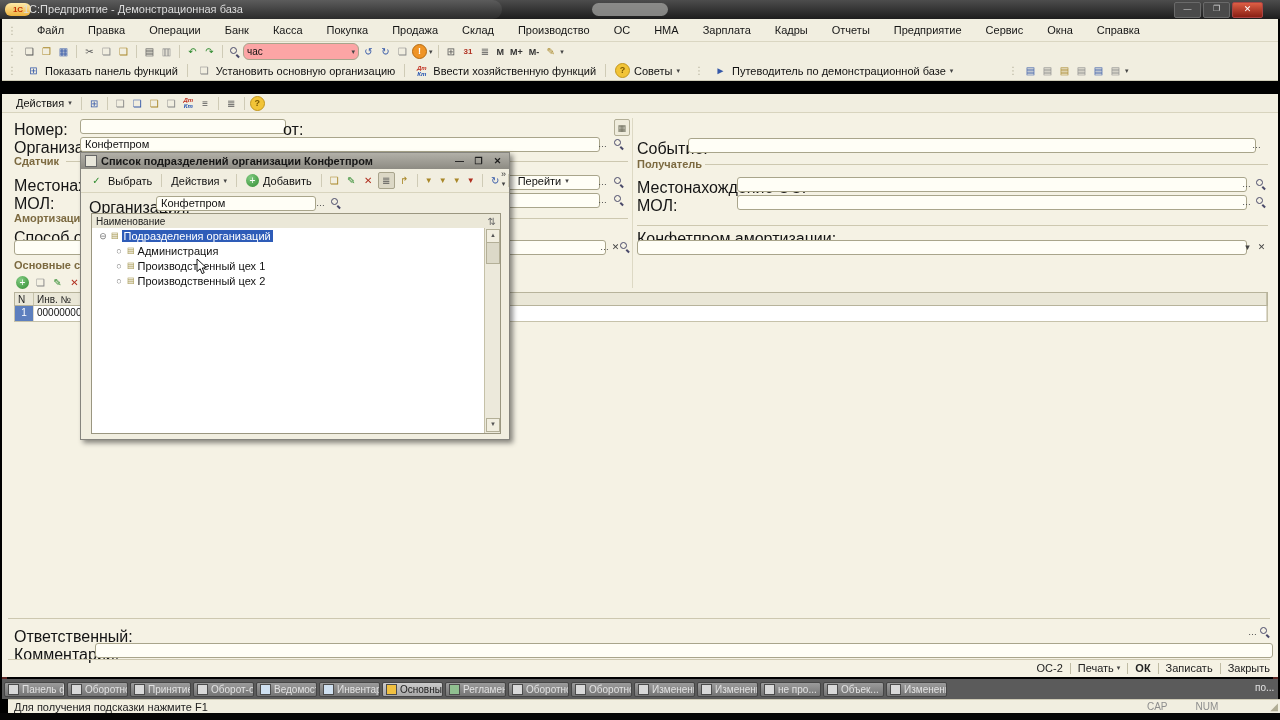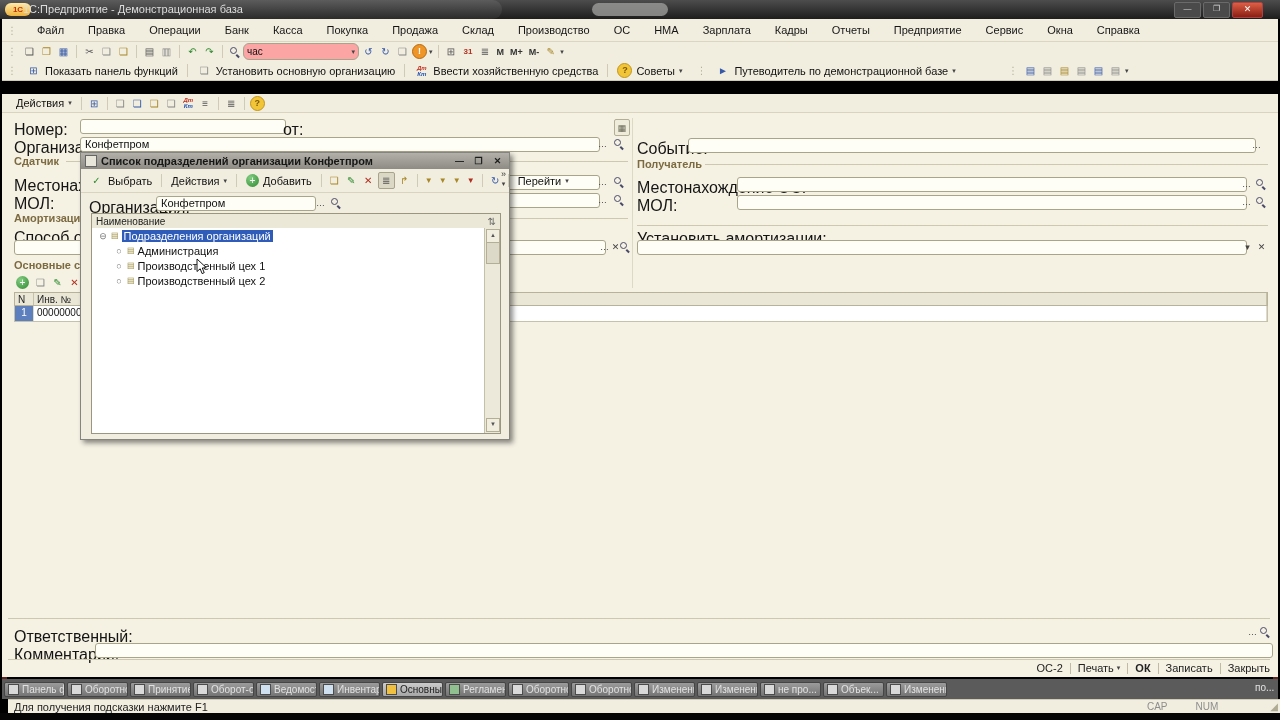--- a/index.html
+++ b/index.html
@@ -185,21 +185,21 @@
     <span class="tbtn">
       <span class="ic c-gray">❏</span>
       <span>Установить основную организацию</span>
     </span>
     <span class="sep"></span>
     <span class="tbtn">
       <span class="dtkt">
           <i class="d">Дт</i>
           <i class="k">Кт</i>
         </span>
-      <span>Ввести хозяйственную средства</span>
+      <span>Ввести хозяйственную функций</span>
     </span>
     <span class="sep"></span>
     <span class="tbtn">
       <span class="ichelp">?</span>
       <span>Советы</span>
       <span class="dd">▾</span>
     </span>
     <span class="grip" style="margin-left:8px">⋮</span>
     <span class="tbtn">
       <span class="ic c-blue">►</span>
@@ -314,21 +314,21 @@
   <div class="fld" style="left:737px;top:177px;width:500px"></div>
   <span class="sb" style="left:1240px;top:177px">…</span>
   <span class="mg" style="position:absolute;left:1254px;top:177px"></span>
 
   <span class="lb" style="left:637px;top:197px">МОЛ:</span>
   <div class="fld" style="left:737px;top:195px;width:500px"></div>
   <span class="sb" style="left:1240px;top:195px">…</span>
   <span class="mg" style="position:absolute;left:1254px;top:195px"></span>
 
   <div class="rule" style="left:637px;top:225px;width:631px"></div>
-  <span class="lb" style="left:637px;top:230px">Установить амортизации:</span>
+  <span class="lb" style="left:637px;top:230px">Конфетпром амортизации:</span>
   <div class="fld" style="left:637px;top:240px;width:600px"></div>
   <span class="sb" style="left:1241px;top:240px">▾</span>
   <span class="sb" style="left:1255px;top:240px">✕</span>
 
   <div class="rule" style="left:8px;top:618px;width:1262px"></div>
   <span class="lb" style="left:14px;top:628px">Ответственный:</span>
   <span class="sb" style="left:1246px;top:625px">…</span>
   <span class="mg" style="position:absolute;left:1258px;top:625px"></span>
 
   <span class="lb" style="left:14px;top:646px">Комментарий:</span>

